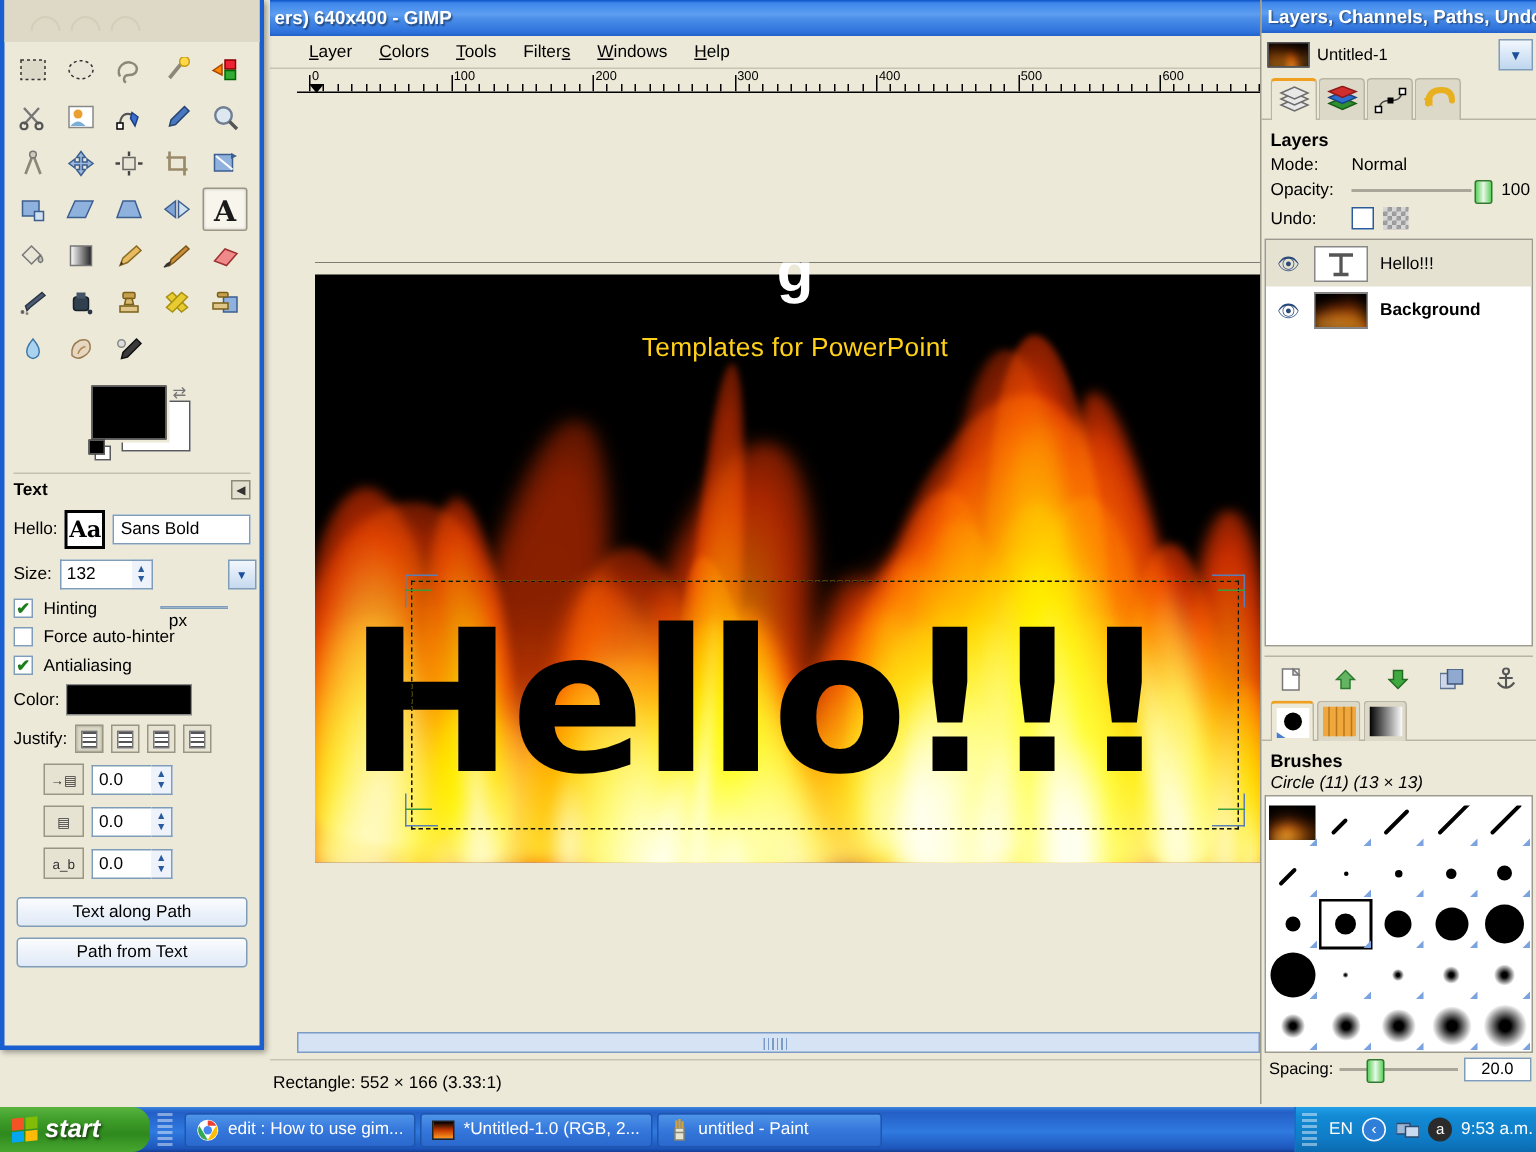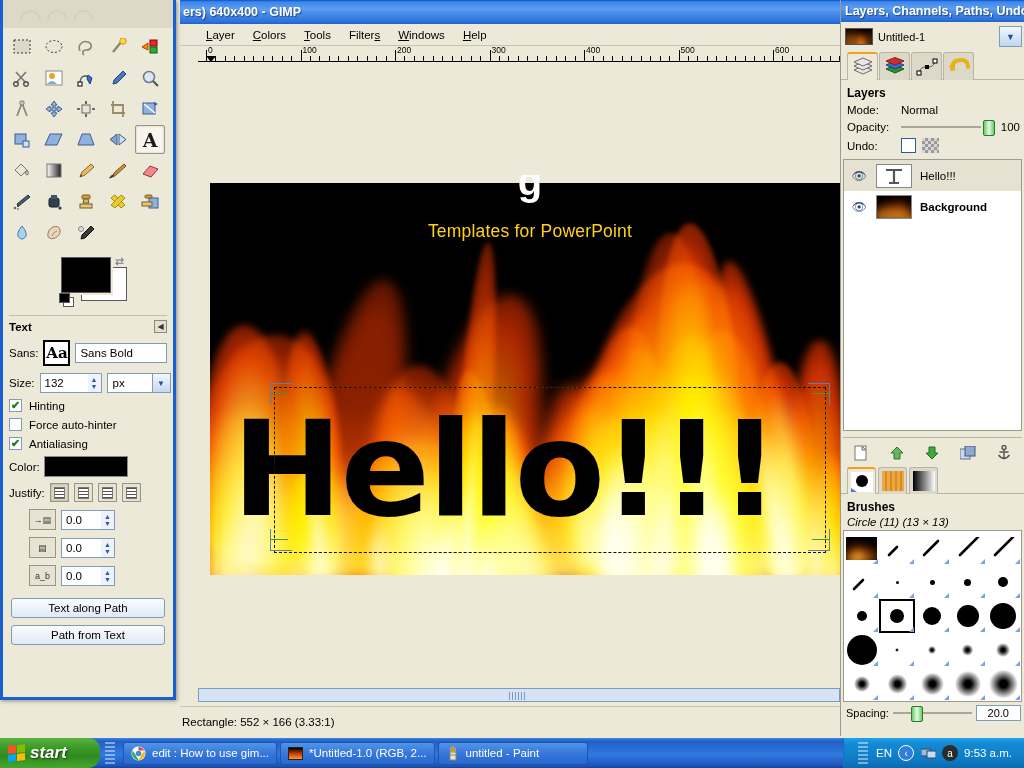--- a/index.html
+++ b/index.html
@@ -163,21 +163,21 @@
   .txtin {
     height: 20px; border: 1px solid #7f9db9; background: #fff;
     font-size: 11.5px; padding: 0 4px; line-height: 18px; color: #000; overflow:hidden; white-space:nowrap;
   }
   .spin { position: relative; display:flex; }
   .spin .btns { width: 14px; border: 1px solid #7f9db9; border-left: none; background: #eef3fb;
     display: flex; flex-direction: column; align-items: center; justify-content: center; }
   .spin .btns span { font-size: 7px; line-height: 7px; color: #2a5b9c; }
   .combo { display:flex; height:20px; }
   .combo .cv { border:1px solid #7f9db9; border-right:none; background:#fff; font-size:11.5px;
-    padding:0 5px; line-height:18px; }
+    padding:0 5px; line-height:18px;margin-top:31px; }
   .combo .cb { width:19px; border:1px solid #7f9db9; background: linear-gradient(to bottom,#f2f7fd,#c6d9ef);
     display:flex; align-items:center; justify-content:center; font-size:8px; color:#1b4f9c; }
   .chk { display:flex; align-items:center; gap:7px; margin-top:6px; }
   .chkbox { width: 13px; height: 13px; border: 1px solid #7f9db9; background: #fff;
     display:flex; align-items:center; justify-content:center; font-size:11px; color:#1d7d1d; font-weight:bold; }
   .colorswatch { width: 82px; height: 19px; background: #000; border: 1px solid #000; box-shadow: 0 0 0 1px #8a8a8a; }
   .justbtn { width: 19px; height: 19px; border: 1px solid #9a9684; background: #e7e3d2;
     display:flex; align-items:center; justify-content:center; }
   .justbtn.on { background: #dcd8c6; box-shadow: inset 0 0 2px rgba(0,0,0,0.3); }
   .jlines { width: 11px; height: 12px; background:
@@ -260,21 +260,21 @@
   .tb-grip { width: 10px; height: 22px;
     background: repeating-linear-gradient(to bottom, rgba(255,255,255,.55) 0 2px, transparent 2px 4px);
     margin: 0 5px; opacity:.8; }
   .taskitem {
     height: 23px; min-width: 150px; max-width: 172px; margin-left: 3px; padding: 0 7px;
     background: linear-gradient(to bottom,#4f95e8,#3577db 50%,#2a68cd);
     border: 1px solid #1e56ad; border-radius: 3px; color: #fff; font-size: 11.5px;
     display: flex; align-items: center; gap: 6px; overflow: hidden; white-space: nowrap;
   }
   .tray {
-    margin-left: auto; height: 30px; display:flex; align-items:center; gap: 6px; padding: 0 12px;
+    margin-left: auto; height: 30px; display:flex; align-items:center; gap: 6px; padding: 0 2px;
     background: linear-gradient(to bottom,#21a0e8 0%,#138ad4 20%,#0f7cc6 70%,#0b6ab0 100%);
     border-left: 1px solid #1470c0; color: #fff; font-size: 11.5px;
   }
   .trayicon { width: 16px; height: 16px; border-radius: 50%; display:flex; align-items:center; justify-content:center; font-size:10px; }
   .clock { font-size: 11.5px; color: #fff; }
 </style>
 </head>
 <body>
 
 <div id="screen">
@@ -694,21 +694,21 @@
       </div>
     </div>
 
     <div class="tooloptions">
       <div class="to-header">
         <span class="to-title">Text</span>
         <span class="to-arrow">◀</span>
       </div>
 
       <div class="row">
-        <span class="lbl">Sans:</span>
+        <span class="lbl">Hello:</span>
         <span class="fontbtn">Aa</span>
         <span class="txtin" style="width:95px;">Sans Bold</span>
       </div>
 
       <div class="row">
         <span class="lbl">Size:</span>
         <span class="spin">
           <span class="txtin" style="width:48px;border-right:none;">132</span>
           <span class="btns">
               <span>▲</span>

